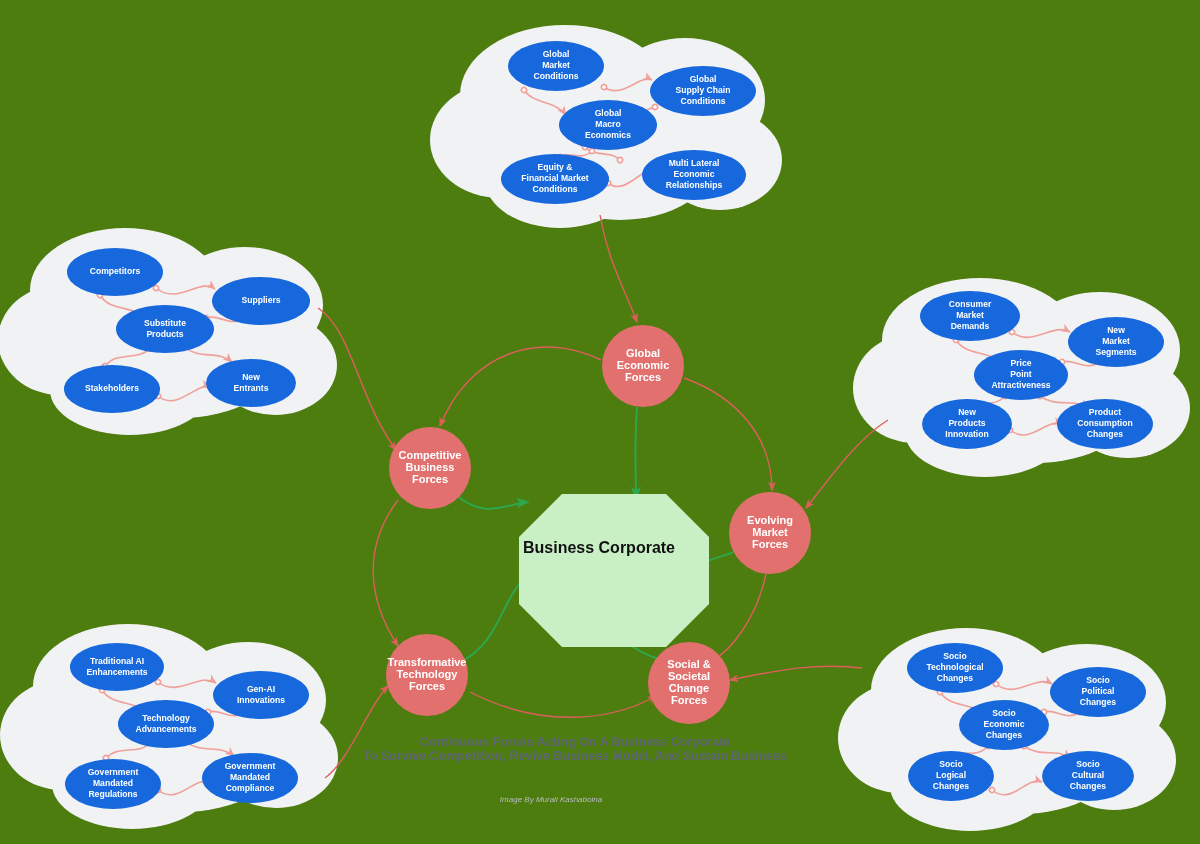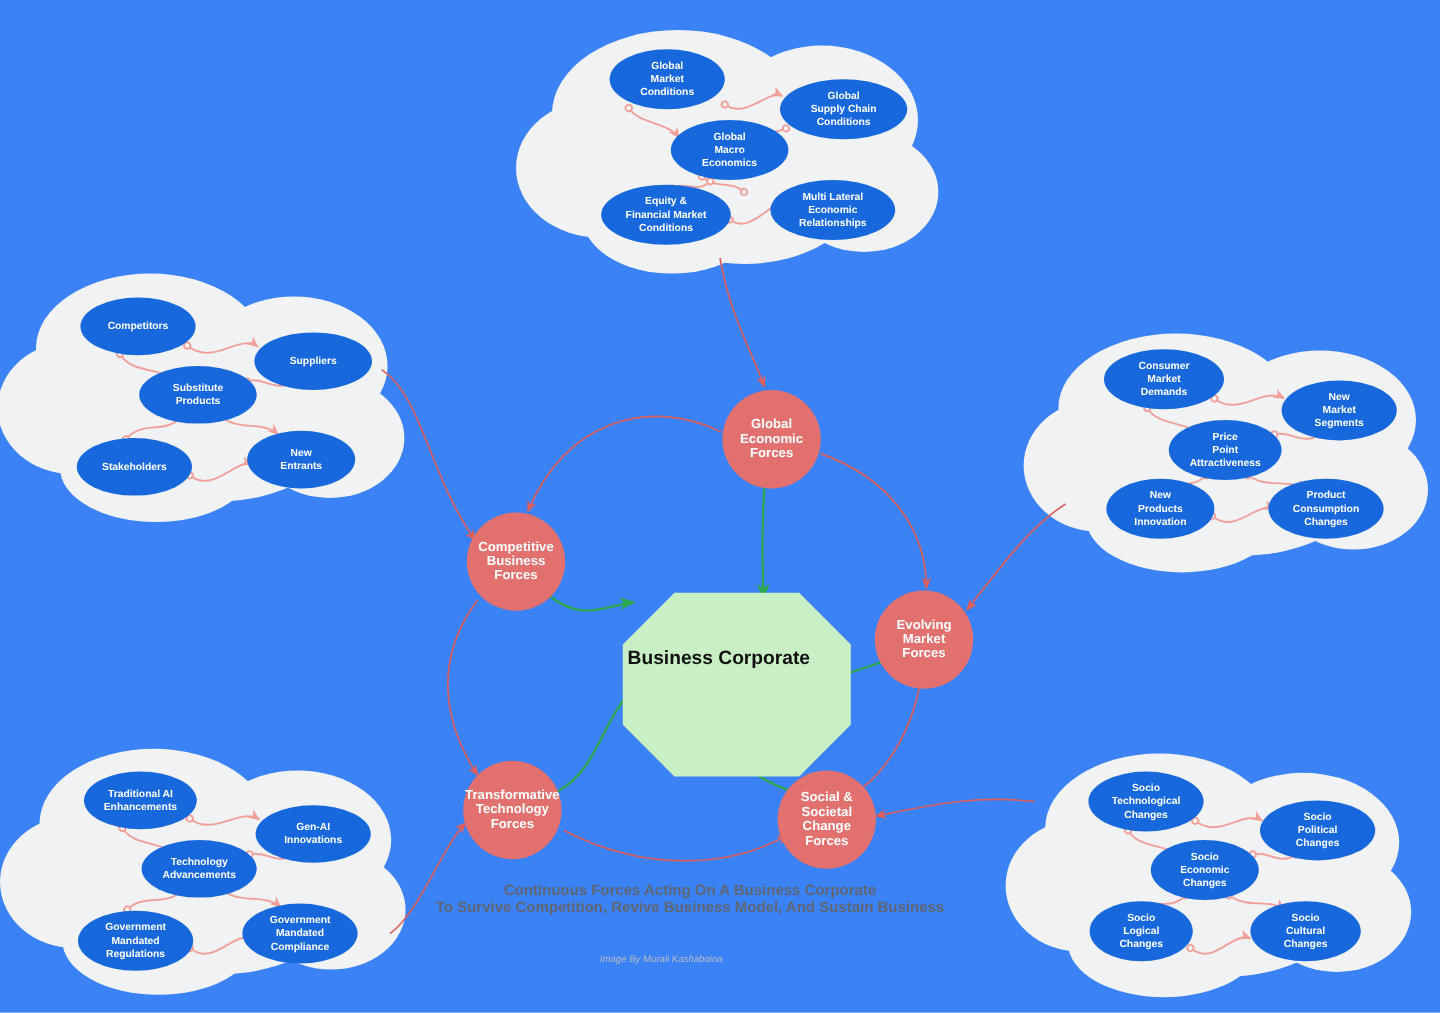--- a/index.html
+++ b/index.html
@@ -1,17 +1,17 @@
 <!DOCTYPE html>
 <html><head>
 <meta charset="utf-8">
 <style>
   html,body{margin:0;padding:0;background:#ffffff;}
   body{width:1200px;height:844px;font-family:"Liberation Sans",sans-serif;overflow:hidden;}
-  #stage{position:relative;width:1200px;height:844px;background:#3b82f6;}
+  #stage{position:relative;width:1200px;height:844px;background:#4d7c0f;}
   #svg-layer{position:absolute;inset:0;width:1200px;height:844px;}
   .cloud-label-text{font-weight:bold;fill:#ffffff;text-anchor:middle;dominant-baseline:middle;}
   .hub-text{font-weight:bold;fill:#ffffff;text-anchor:middle;dominant-baseline:middle;font-size:11px;}
   .center-text{font-weight:bold;fill:#111111;text-anchor:middle;dominant-baseline:middle;font-size:16px;}
   .caption-text{font-weight:bold;fill:#5f6673;text-anchor:middle;font-size:12.5px;}
   .credit-text{fill:#b9bcc4;text-anchor:middle;font-size:8px;font-style:italic;}
   .cloud-shape{fill:#f1f2f4;}
   .node-ellipse{fill:#1668dc;}
   .hub-circle{fill:#e2706e;}
   .octagon{fill:#c8f0c4;}

